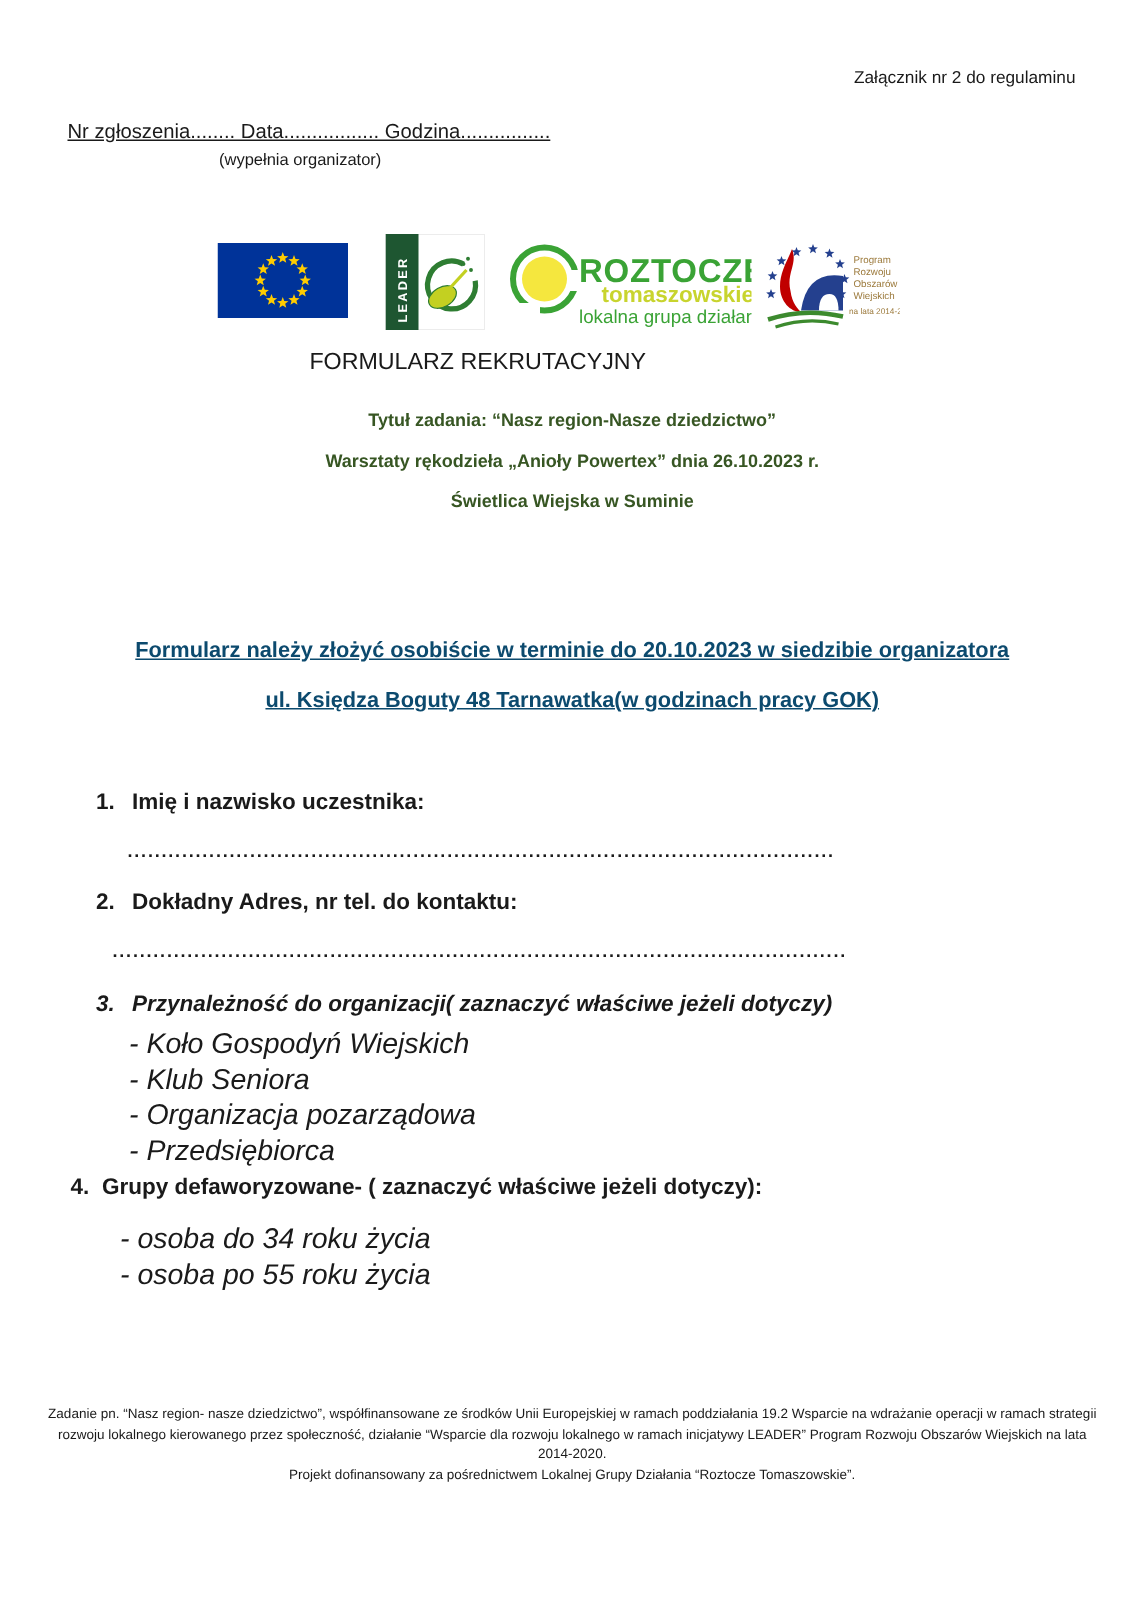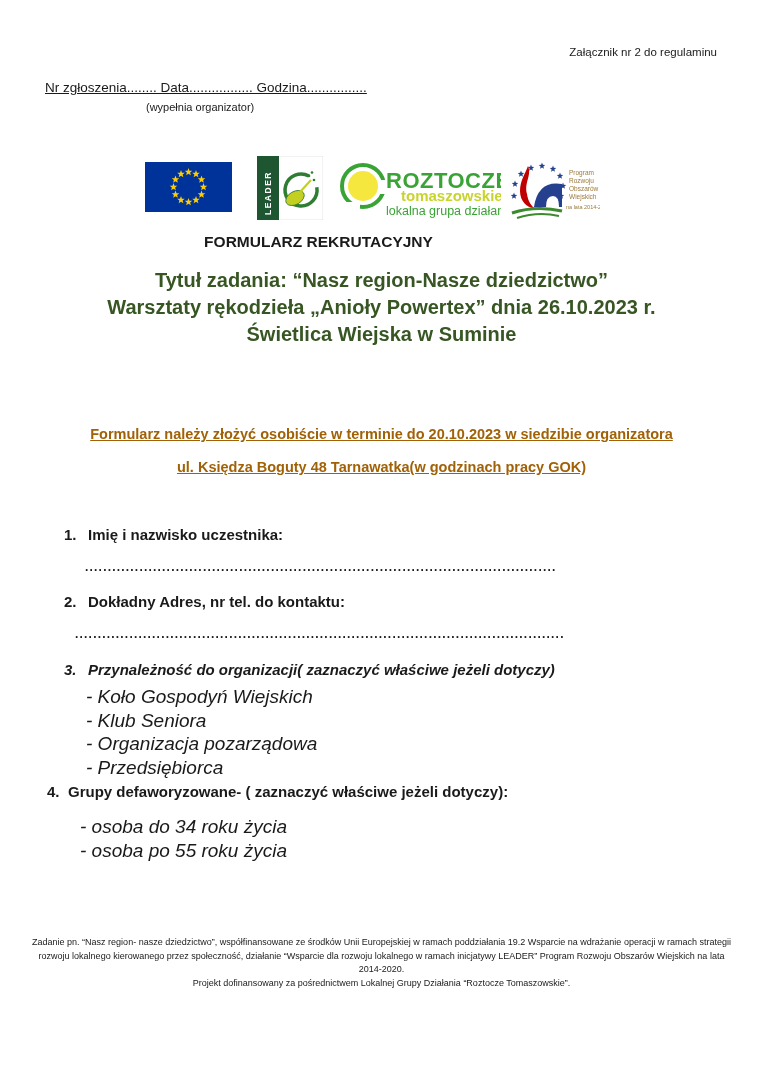--- a/index.html
+++ b/index.html
@@ -11,27 +11,27 @@
   .reg-line{position:absolute;top:80px;left:45px;font-size:13.5px;text-decoration:underline;}
   .reg-note{position:absolute;top:101px;left:146px;font-size:11px;}
 
   .logo{position:absolute;}
   .logo-eu{top:162px;left:145px;}
   .logo-leader{top:156px;left:257px;}
   .logo-roztocze{top:158px;left:336px;}
   .logo-prow{top:162px;left:508px;}
 
   .title{position:absolute;top:233px;left:0;width:637px;text-align:center;
-    font-size:15.5px;font-weight:bold;color:#1a1a1a;}
+    font-size:15.5px;font-weight:normal;color:#1a1a1a;}
   .subtitle{position:absolute;top:267px;left:0;width:763px;text-align:center;
-    font-size:20px;font-weight:bold;color:#375623;line-height:27px;}
+    font-size:12px;font-weight:bold;color:#375623;line-height:27px;}
   .note{position:absolute;top:352px;left:41px;width:681px;text-align:center;
     font-size:13px;color:#375623;line-height:22px;}
   .submission{position:absolute;left:0;width:763px;text-align:center;
-    font-size:14.5px;font-weight:bold;color:#a16207;}
+    font-size:14.5px;font-weight:bold;color:#0c4a6e;}
   .submission span{text-decoration:underline;}
   .submission-1{top:426px;}
   .submission-2{top:459px;text-align:center;}
 
   .item{position:absolute;font-size:15px;font-weight:bold;color:#1a1a1a;}
   .item .num{display:inline-block;width:24px;}
   .item-1{top:526px;left:64px;}
   .item-2{top:593px;left:64px;}
   .item-3{top:661px;left:64px;font-style:italic;}
   .item-4{top:783px;left:47px;}

